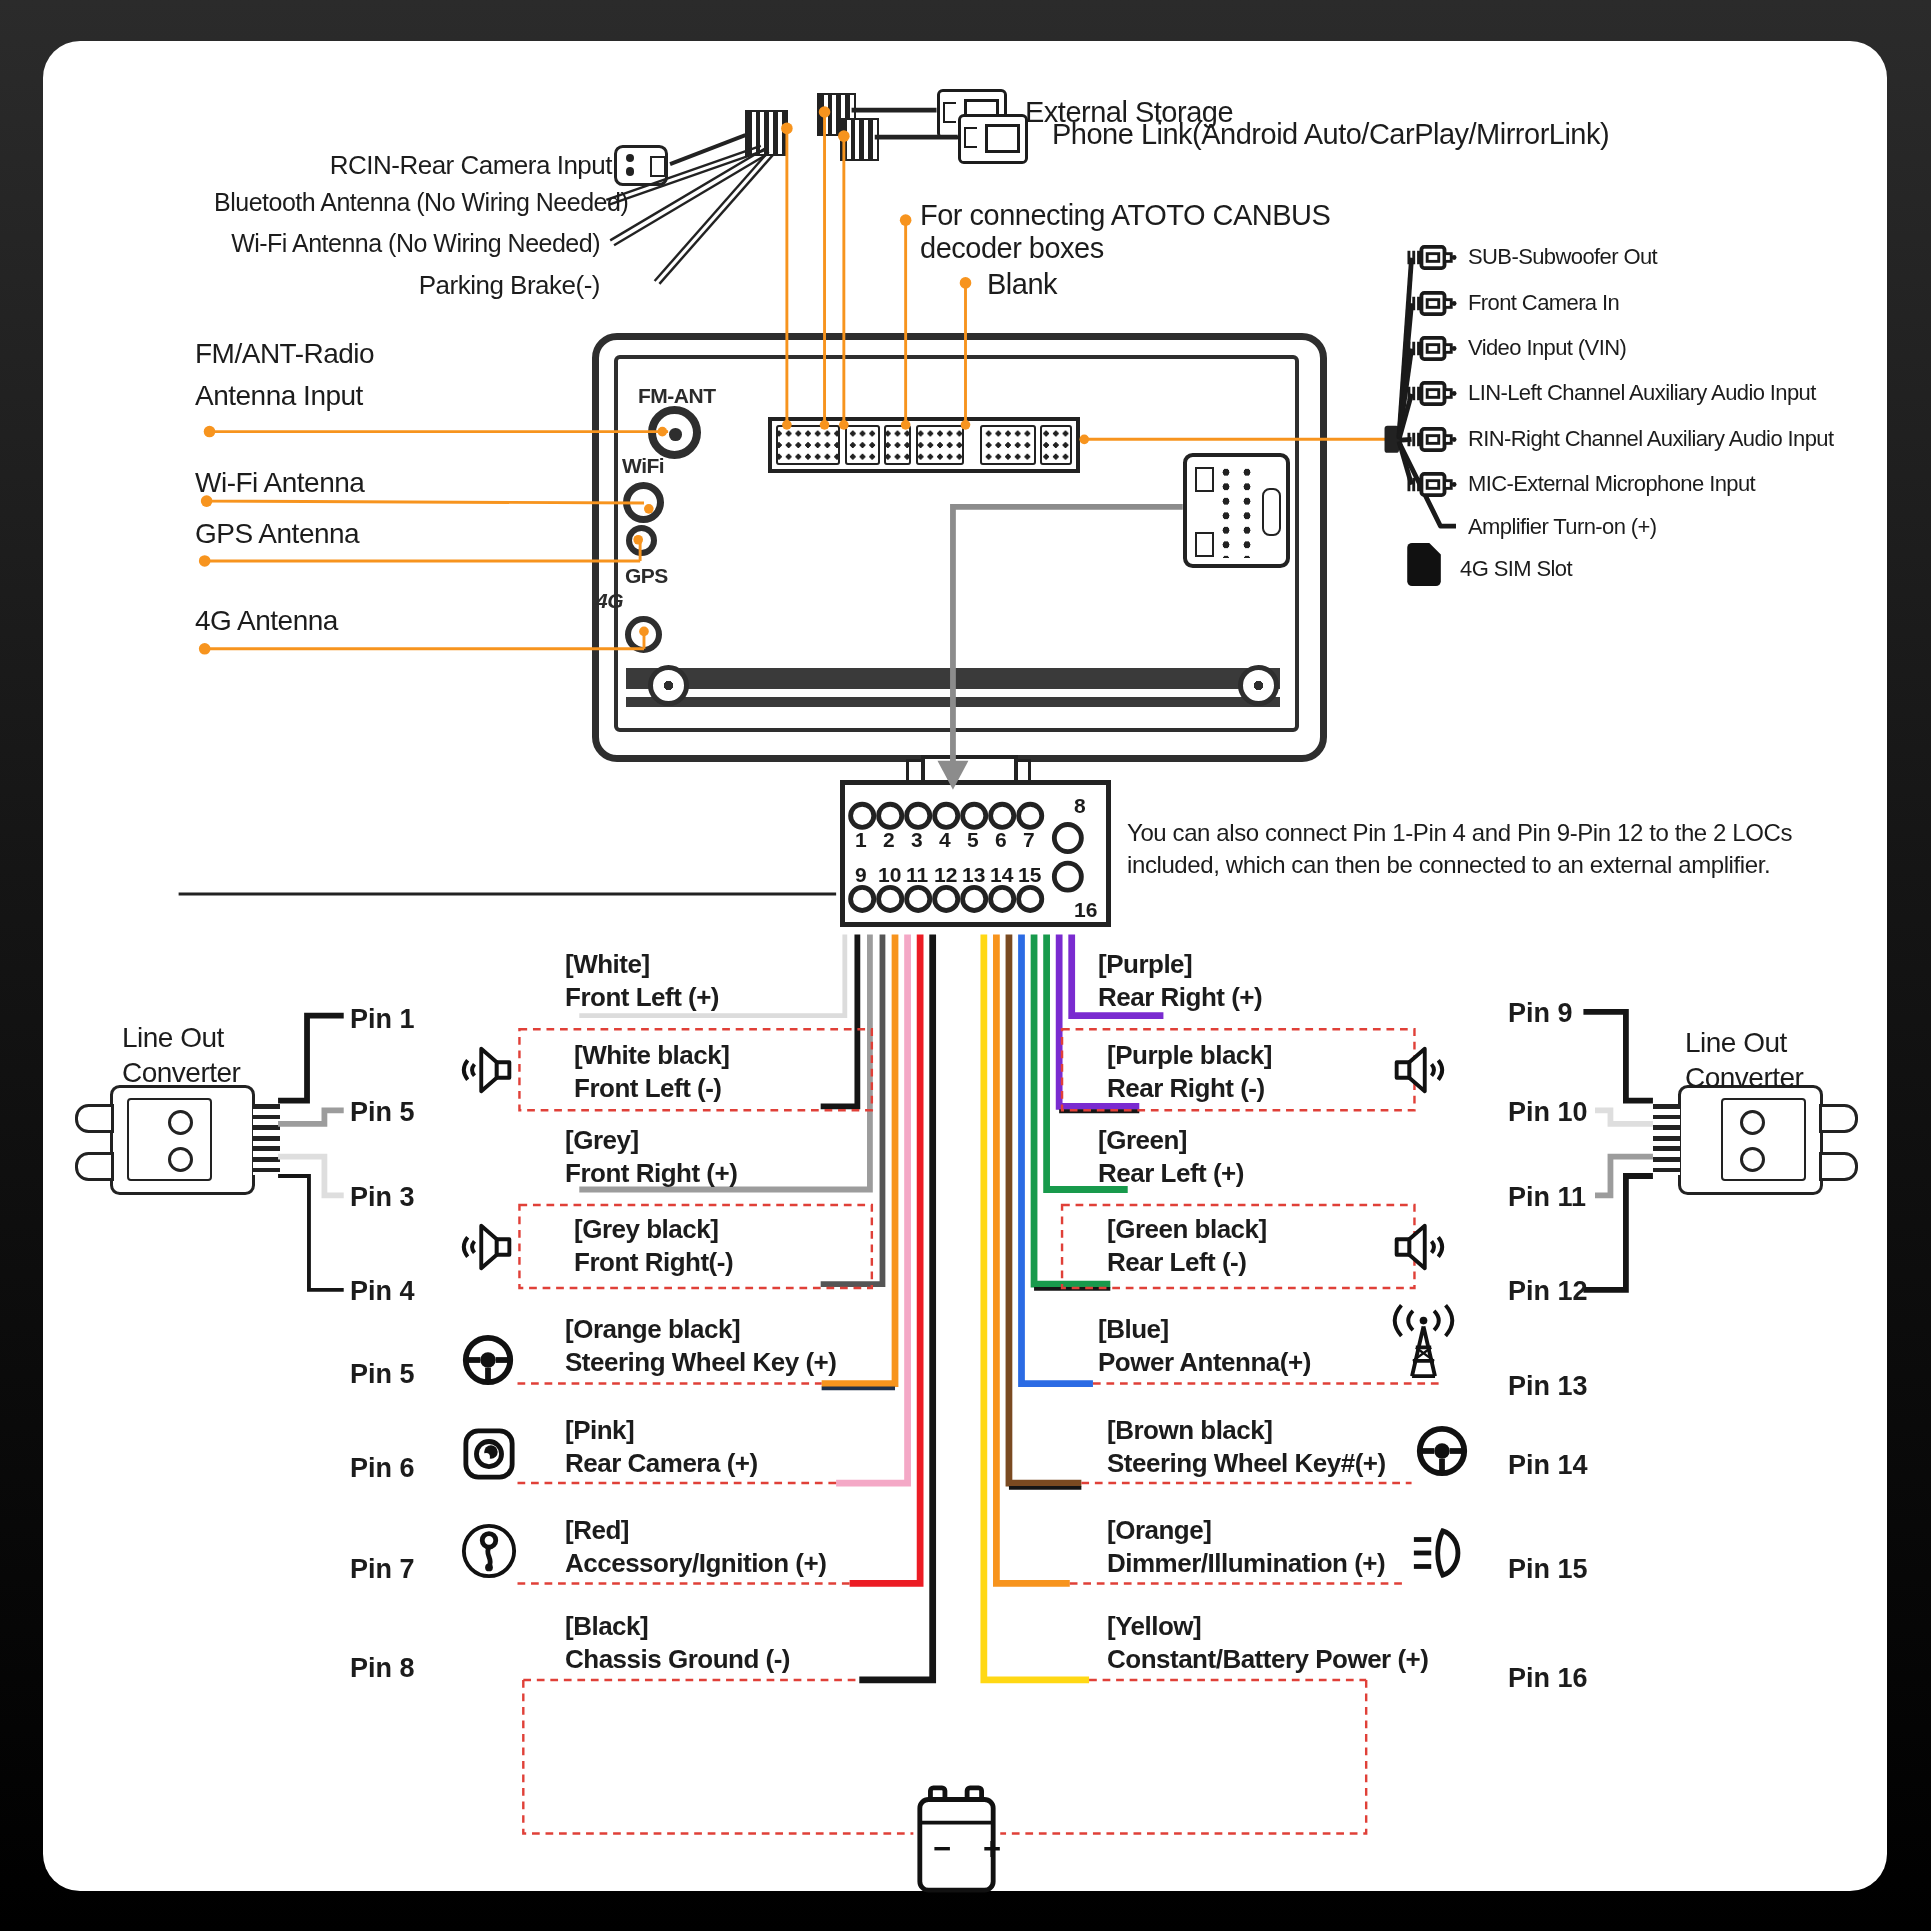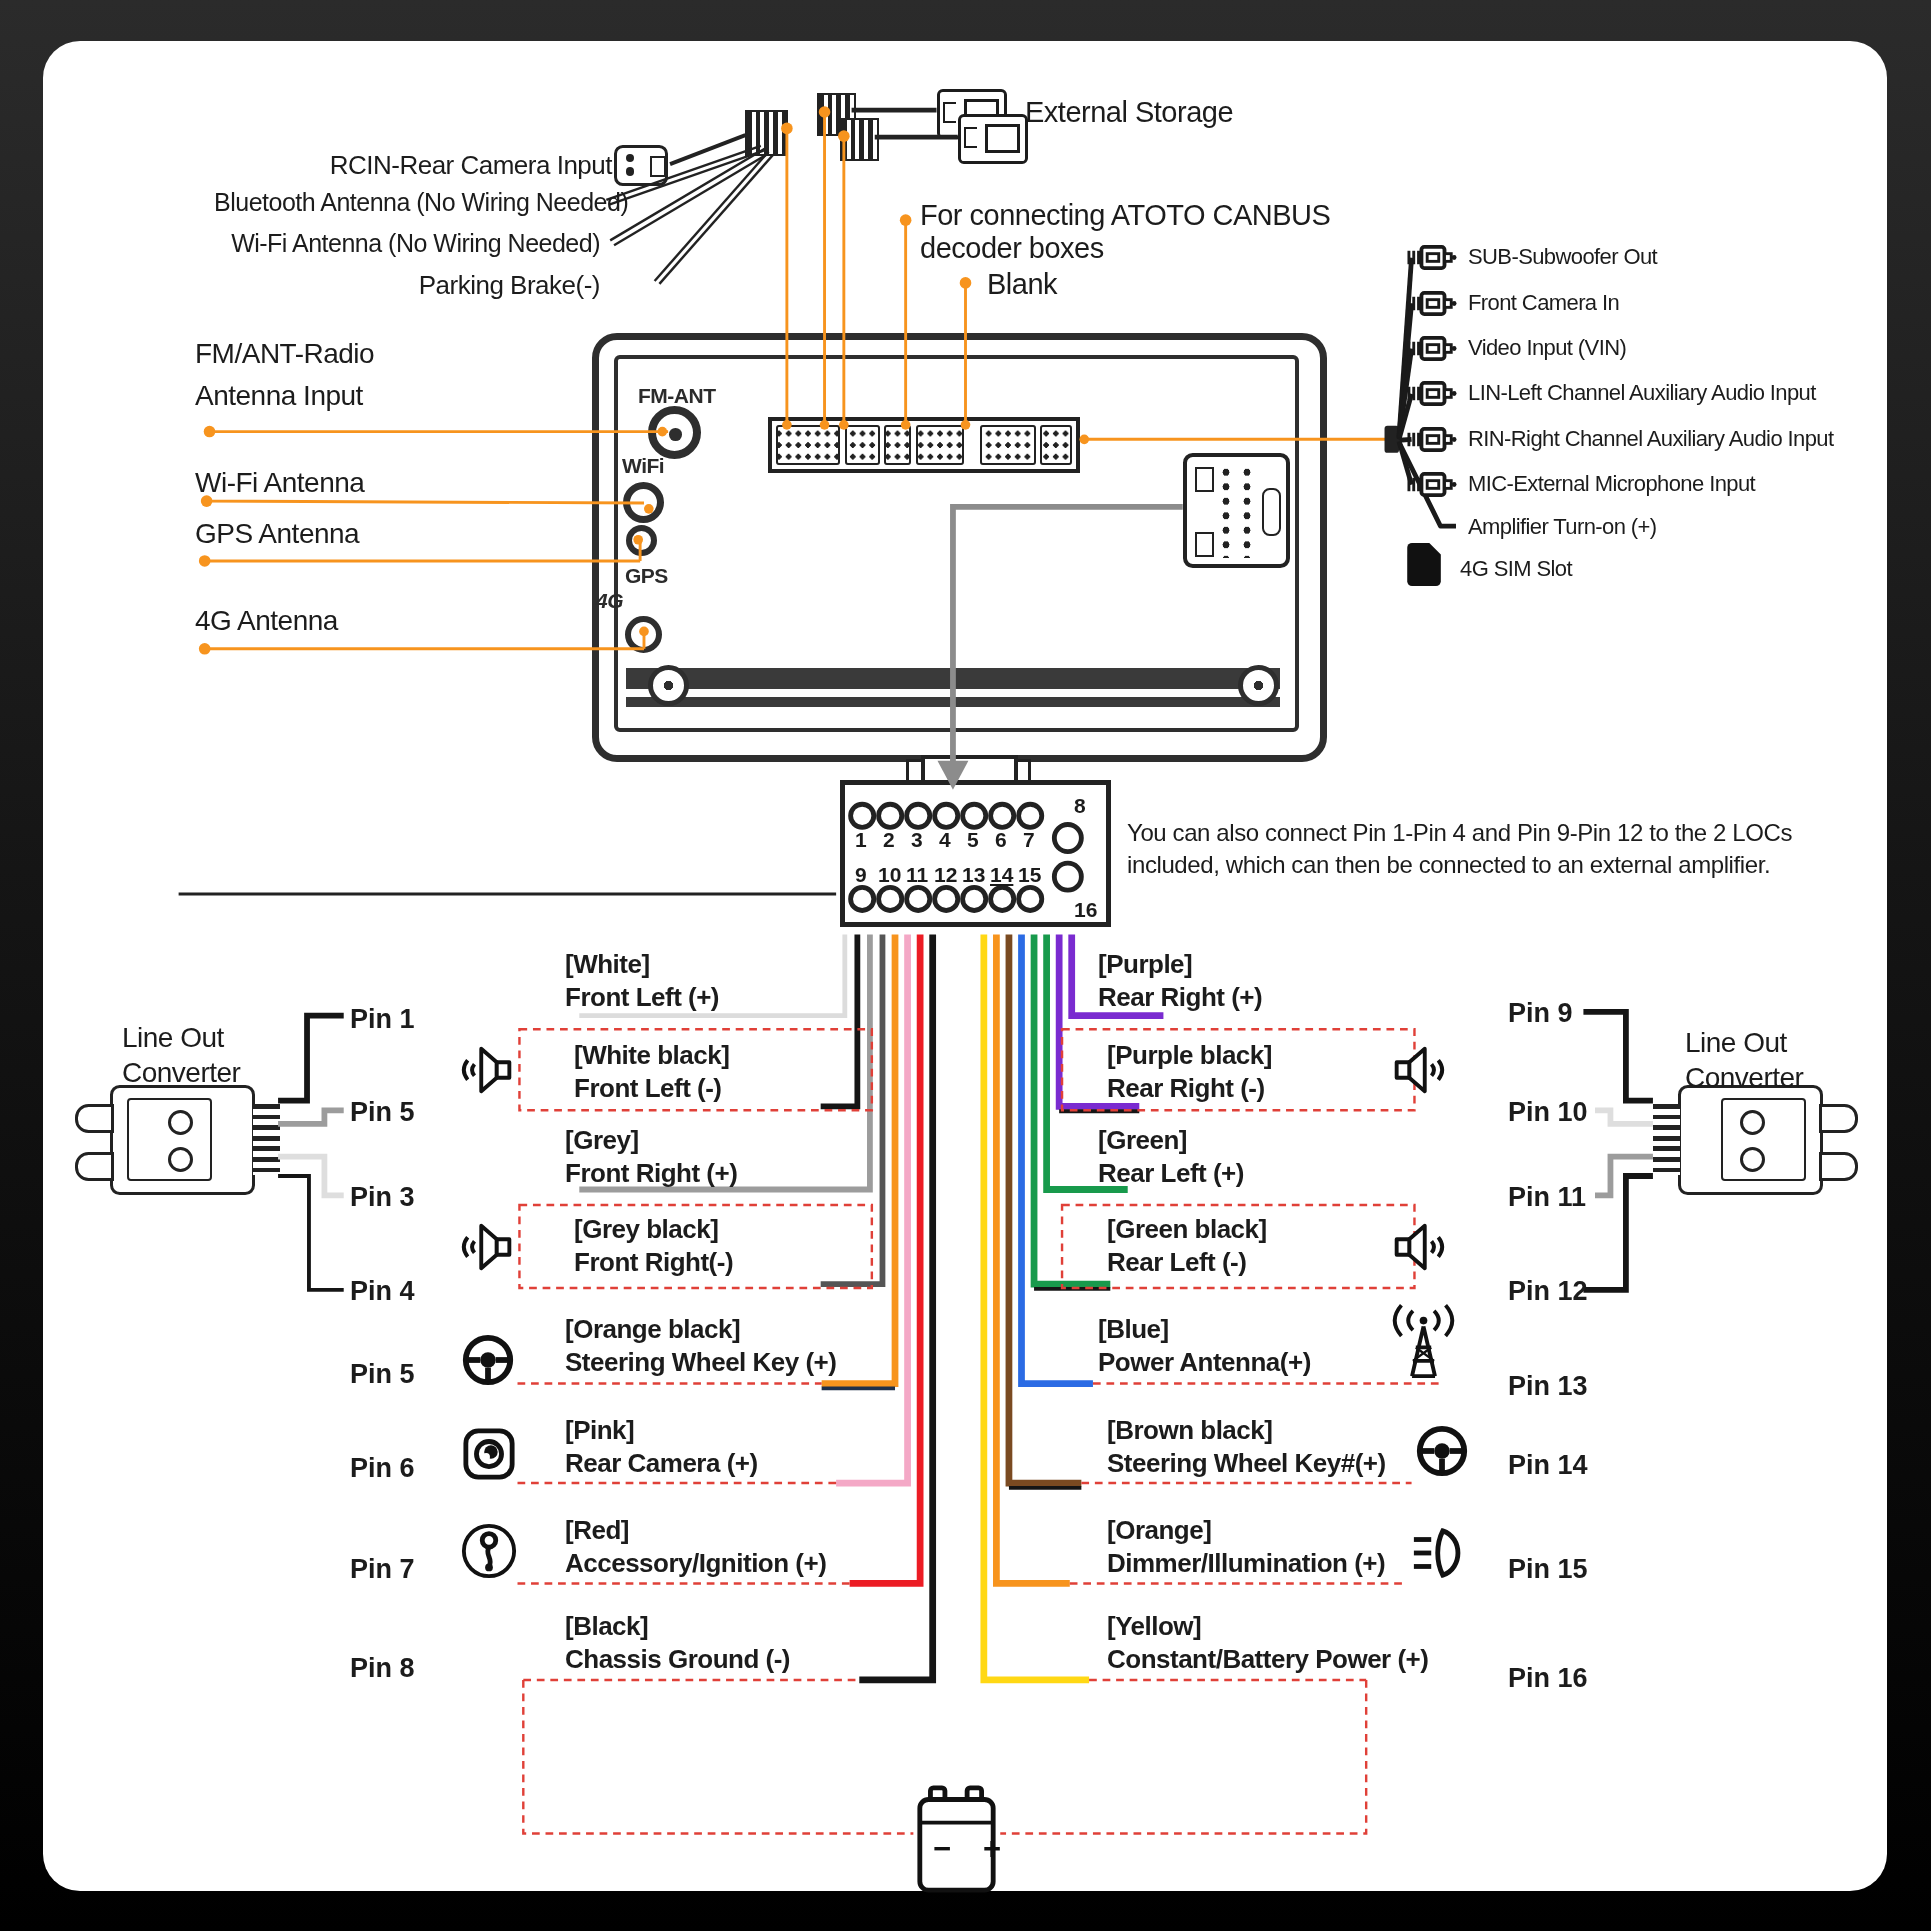--- a/index.html
+++ b/index.html
@@ -271,20 +271,21 @@
       <path d="M1652,1238 H1668 V1198 H1712" stroke="#9c9c9c" stroke-width="6"></path>
       <path d="M1640,1336 H1684 V1218 H1712" stroke="#151515" stroke-width="6"></path>
     </g>
   </svg>
 
   <div class="abs t t-r z10" style="left:226px;top:150px;width:386px;">RCIN-Rear Camera Input</div>
   <div class="abs t t-r z10" style="left:214px;top:188px;width:386px;font-size:25px;">Bluetooth Antenna (No Wiring Needed)</div>
   <div class="abs t t-r z10" style="left:214px;top:229px;width:386px;font-size:25px;">Wi-Fi Antenna (No Wiring Needed)</div>
   <div class="abs t t-r z10" style="left:214px;top:270px;width:386px;">Parking Brake(-)</div>
   <div class="abs t t-big z10" style="left:1025px;top:96px;">External Storage</div>
+  <div class="abs t z10" style="left:1052px;top:118px;font-size:29px;">Phone Link(Android Auto/CarPlay/MirrorLink)</div>
   <div class="abs t t-big z10" style="left:920px;top:199px;">For connecting ATOTO CANBUS</div>
   <div class="abs t t-big z10" style="left:920px;top:232px;">decoder boxes</div>
   <div class="abs t t-big z10" style="left:987px;top:268px;">Blank</div>
 
   <div class="abs t z10" style="left:195px;top:338px;font-size:28px;">FM/ANT-Radio</div>
   <div class="abs t z10" style="left:195px;top:380px;font-size:28px;">Antenna Input</div>
   <div class="abs t z10" style="left:195px;top:467px;font-size:28px;">Wi-Fi Antenna</div>
   <div class="abs t z10" style="left:195px;top:518px;font-size:28px;">GPS Antenna</div>
   <div class="abs t z10" style="left:195px;top:605px;font-size:28px;">4G Antenna</div>
 
@@ -376,21 +377,21 @@
   <span class="abs t-num z10" style="left:939px;top:828px;">4</span>
   <span class="abs t-num z10" style="left:967px;top:828px;">5</span>
   <span class="abs t-num z10" style="left:995px;top:828px;">6</span>
   <span class="abs t-num z10" style="left:1023px;top:828px;">7</span>
   <span class="abs t-num z10" style="left:1074px;top:794px;">8</span>
   <span class="abs t-num z10" style="left:855px;top:863px;">9</span>
   <span class="abs t-num z10" style="left:878px;top:863px;">10</span>
   <span class="abs t-num z10" style="left:906px;top:863px;">11</span>
   <span class="abs t-num z10" style="left:934px;top:863px;">12</span>
   <span class="abs t-num z10" style="left:962px;top:863px;">13</span>
-  <span class="abs t-num z10" style="left:990px;top:863px;text-decoration:underline;">14</span>
+  <span class="abs t-num z10" style="left:990px;top:863px;">14</span>
   <span class="abs t-num z10" style="left:1018px;top:863px;">15</span>
   <span class="abs t-num z10" style="left:1074px;top:898px;">16</span>
 
   <div class="abs t pre z10" style="left:122px;top:1020px;font-size:28px;line-height:35px;">Line Out
 Converter</div>
   <div class="abs t pre z10" style="left:1685px;top:1025px;font-size:28px;line-height:35px;">Line Out
 Converter</div>
 
   <span class="abs t-pin z10" style="left:350px;top:1004px;">Pin 1</span>
   <span class="abs t-pin z10" style="left:350px;top:1097px;">Pin 5</span>

